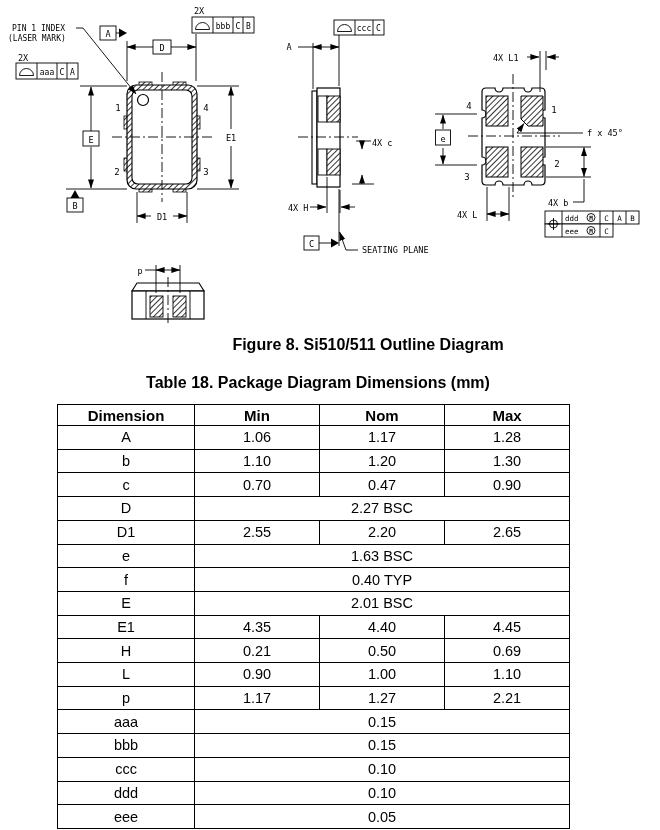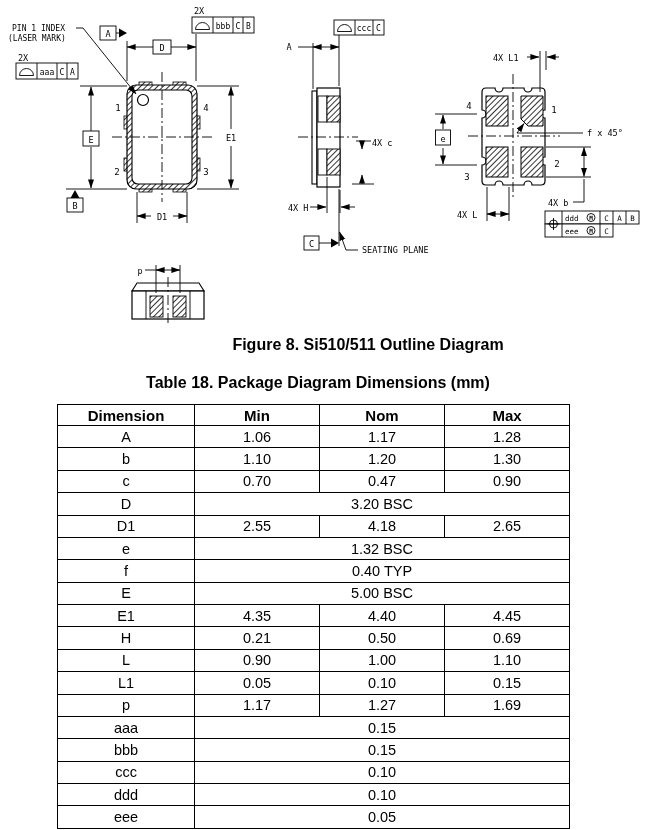--- a/index.html
+++ b/index.html
@@ -332,69 +332,63 @@
           <td>1.30</td>
         </tr>
         <tr>
           <td>c</td>
           <td>0.70</td>
           <td>0.47</td>
           <td>0.90</td>
         </tr>
         <tr>
           <td>D</td>
-          <td colspan="3">3.20 BSC</td>
+          <td colspan="3">2.27 BSC</td>
         </tr>
         <tr>
           <td>D1</td>
           <td>2.55</td>
-          <td>4.18</td>
+          <td>2.20</td>
           <td>2.65</td>
         </tr>
         <tr>
           <td>e</td>
-          <td colspan="3">1.32 BSC</td>
+          <td colspan="3">1.63 BSC</td>
         </tr>
         <tr>
           <td>f</td>
           <td colspan="3">0.40 TYP</td>
         </tr>
         <tr>
           <td>E</td>
-          <td colspan="3">5.00 BSC</td>
+          <td colspan="3">2.01 BSC</td>
         </tr>
         <tr>
           <td>E1</td>
           <td>4.35</td>
           <td>4.40</td>
           <td>4.45</td>
         </tr>
         <tr>
           <td>H</td>
           <td>0.21</td>
           <td>0.50</td>
           <td>0.69</td>
         </tr>
         <tr>
           <td>L</td>
           <td>0.90</td>
           <td>1.00</td>
           <td>1.10</td>
         </tr>
         <tr>
-          <td>L1</td>
-          <td>0.05</td>
-          <td>0.10</td>
-          <td>0.15</td>
-        </tr>
-        <tr>
           <td>p</td>
           <td>1.17</td>
           <td>1.27</td>
-          <td>1.69</td>
+          <td>2.21</td>
         </tr>
         <tr>
           <td>aaa</td>
           <td colspan="3">0.15</td>
         </tr>
         <tr>
           <td>bbb</td>
           <td colspan="3">0.15</td>
         </tr>
         <tr>

